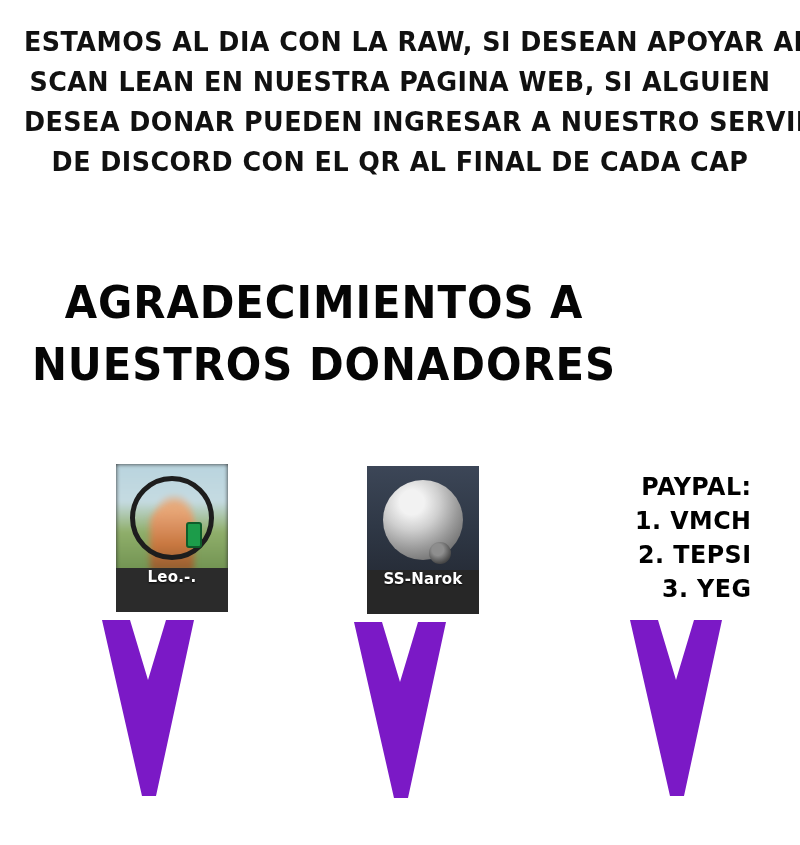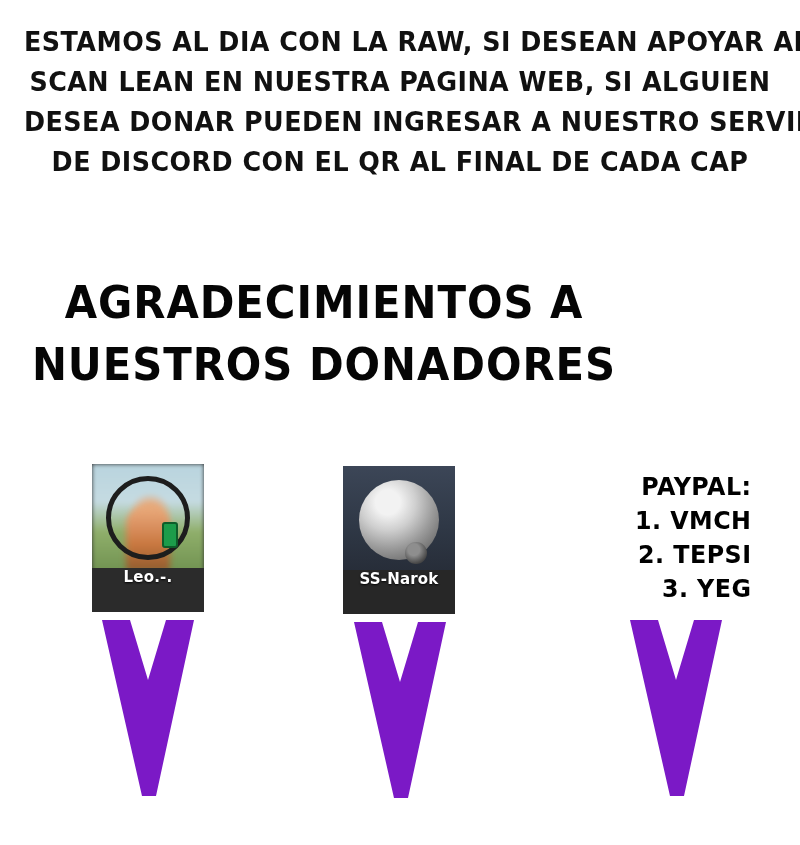--- a/index.html
+++ b/index.html
@@ -54,20 +54,21 @@
     color: #050505;
     white-space: nowrap;
     transform: scaleX(0.95);
   }
 
   
   .donor {
     position: absolute;
     width: 112px;
     height: 148px;
+    margin-left: 24px;
   }
   .donor.d1 { left: 92px; top: 464px; }
   .donor.d2 { left: 343px; top: 466px; border-radius: 8px; }
 
   .avatar {
     position: relative;
     width: 112px;
     height: 148px;
     overflow: hidden;
     background: #2e2e2e;

